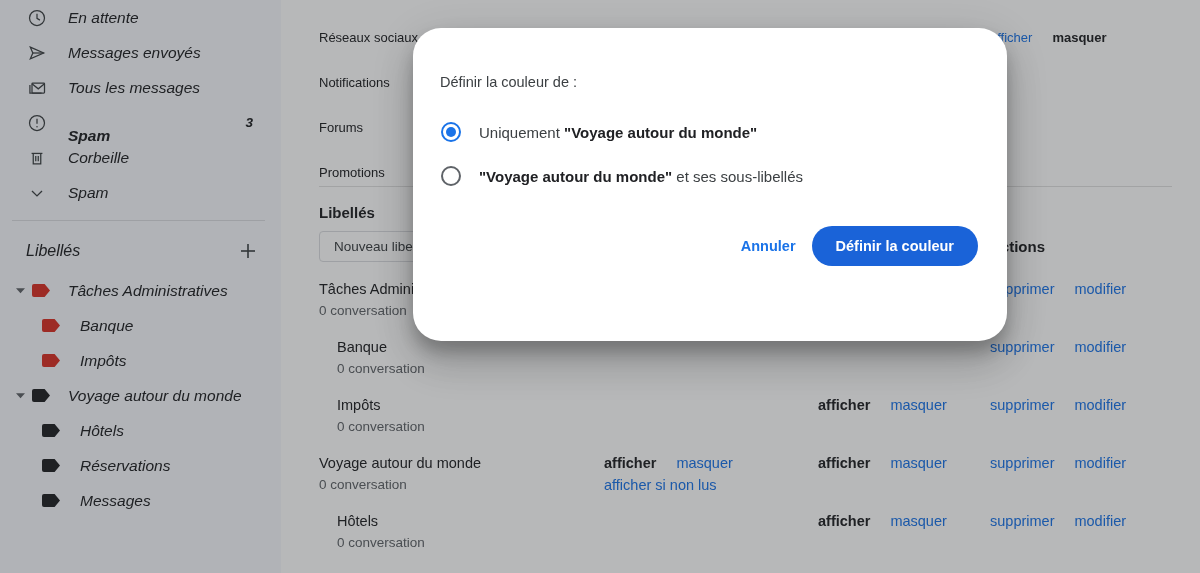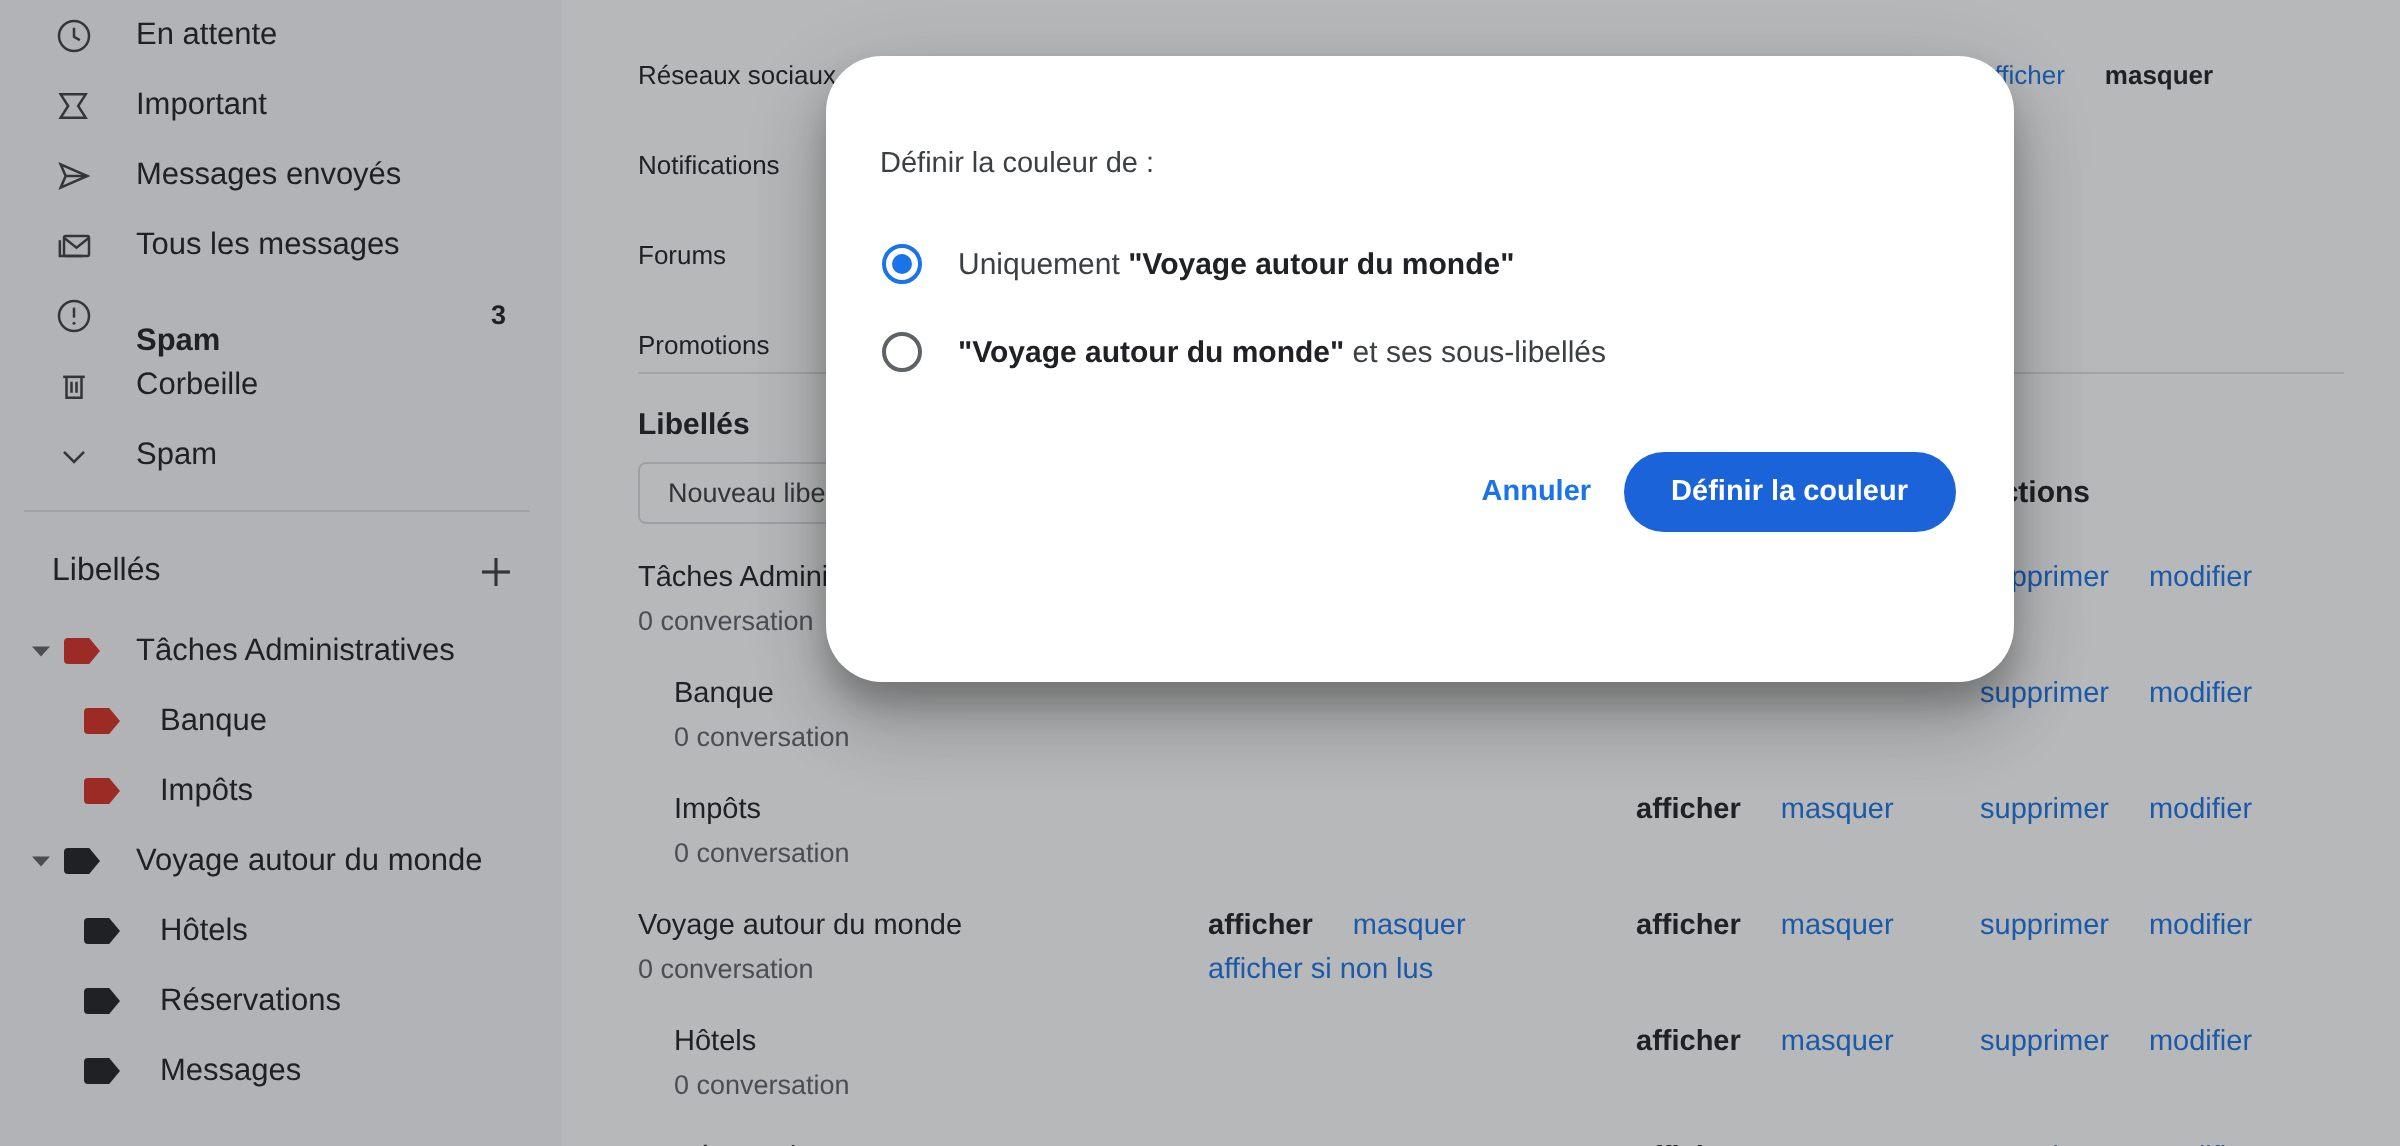--- a/index.html
+++ b/index.html
@@ -14,20 +14,21 @@
 
   
   .app { position: absolute; inset: 0; display: flex; background: #ffffff; }
 
   .sidebar {
     width: 281px; height: 573px;
     background: #f6f8fc;
     padding-top: 0;
     flex: 0 0 281px;
     position: relative;
+    font-style: italic;
   }
   .nav-item {
     display: flex; align-items: center;
     height: 35px;
     padding-left: 26px;
     border-radius: 0 18px 18px 0;
     margin-right: 12px;
     font-size: 15.5px;
     color: #202124;
   }
@@ -232,28 +233,20 @@
               <svg width="20" height="20" viewBox="0 0 24 24" fill="none" stroke="currentColor" stroke-width="1.5">
                 <circle cx="12" cy="12" r="9"></circle>
                 <path d="M12 7v5.5l3.5 2"></path>
               </svg>
             </span>
             <span class="nav-label">En attente</span>
           </div>
           <div class="nav-item">
             <span class="nav-icon">
               <svg width="20" height="20" viewBox="0 0 24 24" fill="none" stroke="currentColor" stroke-width="1.5">
-                <path d="M4 5h15l-4.5 7L19 19H4l4.5-7z"></path>
-              </svg>
-            </span>
-            <span class="nav-label">Important</span>
-          </div>
-          <div class="nav-item">
-            <span class="nav-icon">
-              <svg width="20" height="20" viewBox="0 0 24 24" fill="none" stroke="currentColor" stroke-width="1.5">
                 <path d="M4 5l16 7-16 7 3-7-3-7z"></path>
                 <path d="M7 12h13"></path>
               </svg>
             </span>
             <span class="nav-label">Messages envoyés</span>
           </div>
           <div class="nav-item">
             <span class="nav-icon">
               <svg width="20" height="20" viewBox="0 0 24 24" fill="none" stroke="currentColor" stroke-width="1.5">
                 <rect x="6" y="6" width="15" height="12" rx="1"></rect>

